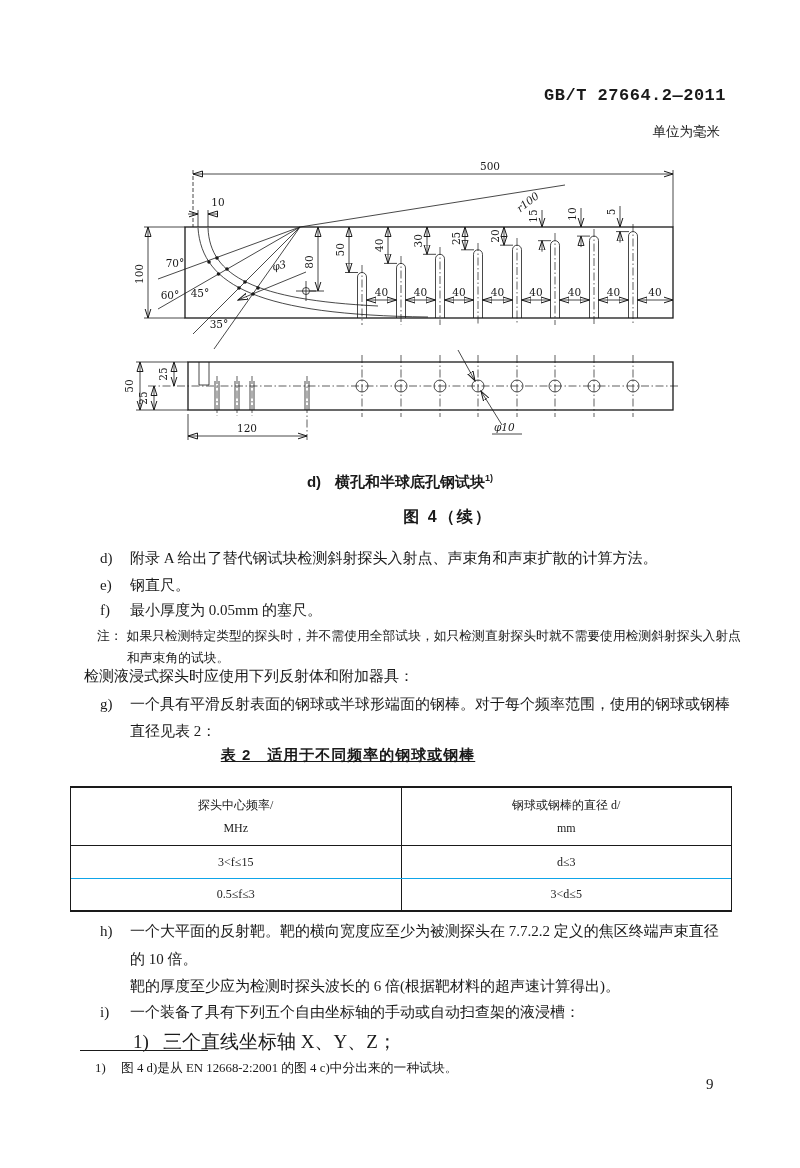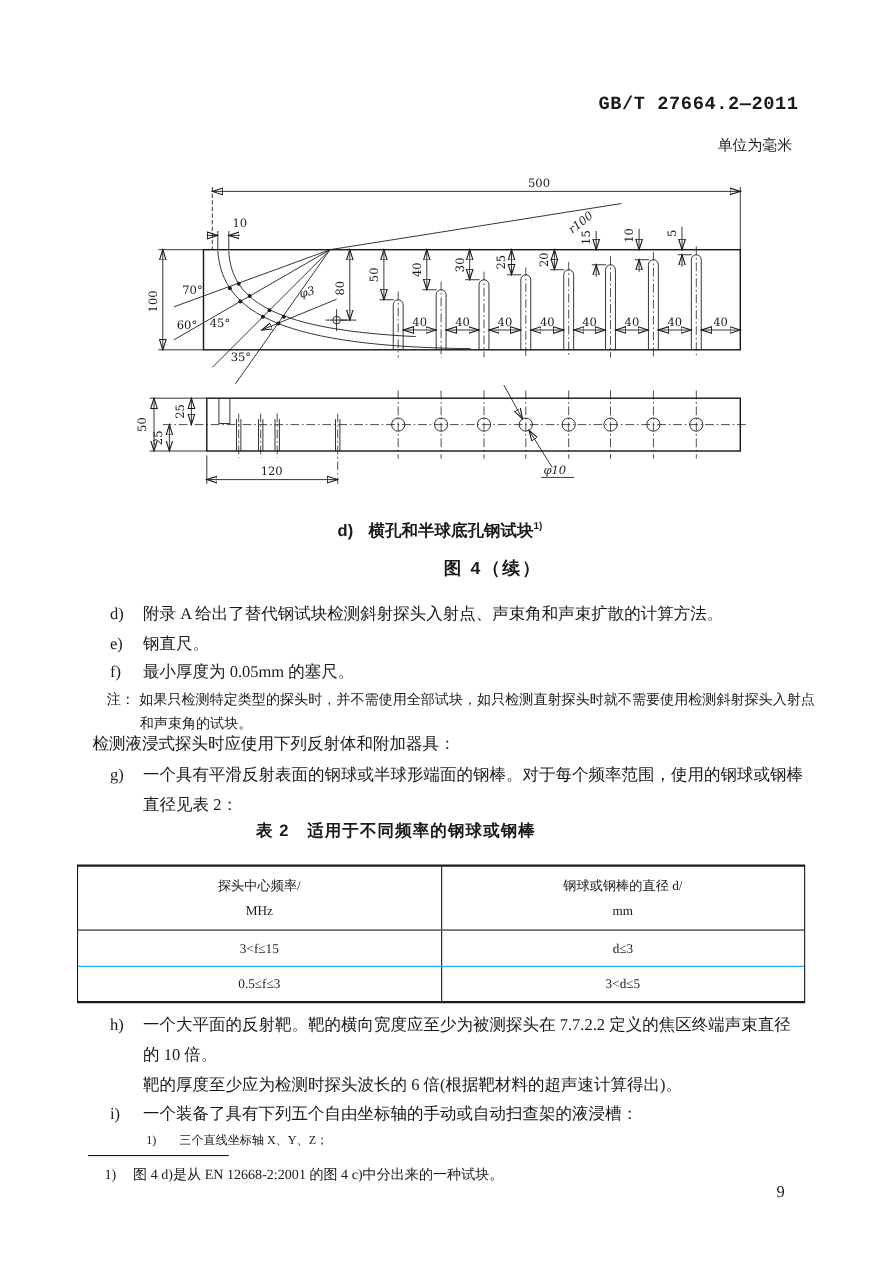--- a/index.html
+++ b/index.html
@@ -13,22 +13,22 @@
                font-family:"Liberation Sans","DejaVu Sans",sans-serif;}
   .fig-caption .cap-label{margin-right:14px;}
   .fig-caption sup{font-size:9px;vertical-align:super;}
   .fig-title{top:507px;left:0;width:800px;text-align:center;font-size:16px;font-weight:bold;
              font-family:"Liberation Sans","DejaVu Sans",sans-serif;letter-spacing:2px;padding-left:48px;}
   .item{left:100px;font-size:15px;}
   .item .lbl{display:inline-block;width:30px;}
   .cont{left:130px;font-size:15px;}
   .note-line{font-size:12.8px;}
   .note-lbl{display:inline-block;margin-right:4px;}
-  .tbl-title{top:746px;left:18px;width:684px;text-align:center;font-size:15px;font-weight:bold;
-             font-family:"Liberation Sans","DejaVu Sans",sans-serif;letter-spacing:1px;}
+  .tbl-title{top:746px;left:6px;width:684px;text-align:center;font-size:15px;font-weight:bold;
+             font-family:"Liberation Sans","DejaVu Sans",sans-serif;letter-spacing:1px;text-decoration:underline;}
   .tbl{top:786px;left:70px;width:660px;border-top:2.2px solid #1a1a1a;border-bottom:2.2px solid #1a1a1a;
        border-left:1.4px solid #1a1a1a;border-right:1.4px solid #1a1a1a;}
   .tbl-row{display:flex;}
   .tbl-cell{width:50%;text-align:center;font-size:12px;display:flex;flex-direction:column;justify-content:center;}
   .tbl-cell + .tbl-cell{border-left:1px solid #1a1a1a;}
   .tbl-head{height:57px;border-bottom:1.8px solid #1a1a1a;}
   .tbl-head .tbl-cell{line-height:23px;}
   .tbl-r1{height:32px;border-bottom:1px solid #0ea5e9;}
   .tbl-r2{height:31px;}
   .fn-rule{top:1050px;left:80px;width:128px;border-top:1.2px solid #1a1a1a;height:0;}
@@ -307,21 +307,21 @@
 
   <div class="abs item" style="top:922px">
     <span class="lbl">h)</span><span>一个大平面的反射靶。靶的横向宽度应至少为被测探头在 7.7.2.2 定义的焦区终端声束直径</span>
   </div>
   <div class="abs cont" style="top:950px">的 10 倍。</div>
   <div class="abs cont" style="top:977px">靶的厚度至少应为检测时探头波长的 6 倍(根据靶材料的超声速计算得出)。</div>
 
   <div class="abs item" style="top:1003px">
     <span class="lbl">i)</span><span>一个装备了具有下列五个自由坐标轴的手动或自动扫查架的液浸槽：</span>
   </div>
-  <div class="abs" style="top:1029px;left:133px;font-size:11px">
+  <div class="abs" style="top:1029px;left:133px;font-size:19px">
     <span style="display:inline-block;width:30px">1)</span><span>三个直线坐标轴 X、Y、Z；</span>
   </div>
 
   <div class="abs fn-rule"></div>
   <div class="abs footnote">
     <span class="fn-lbl">1)</span><span>图 4 d)是从 EN 12668-2:2001 的图 4 c)中分出来的一种试块。</span>
   </div>
 
   <div class="abs page-num">9</div>
 

